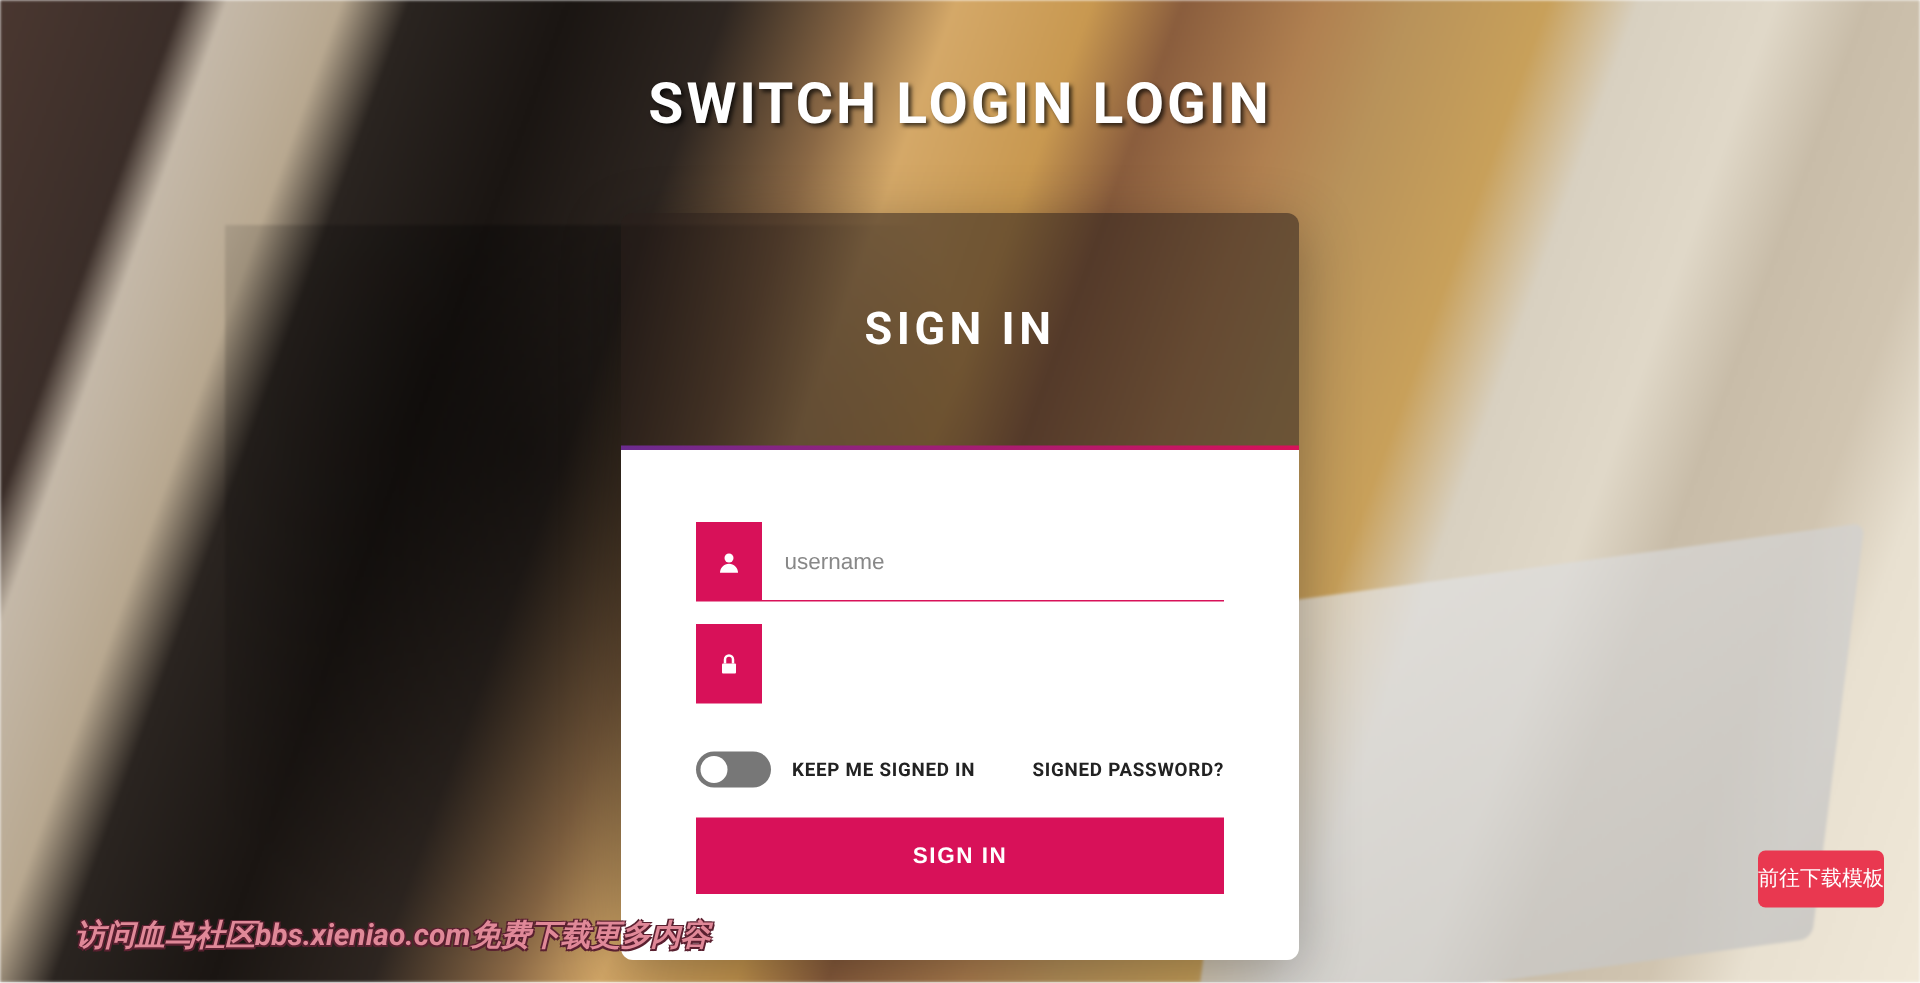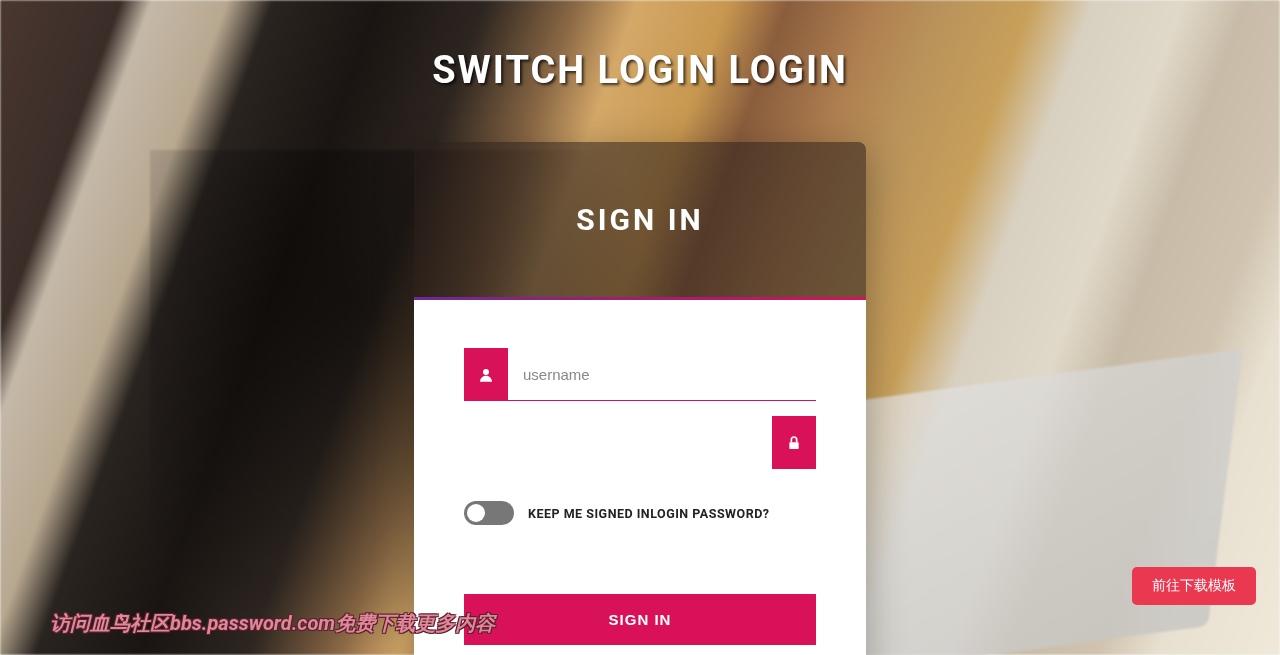--- a/index.html
+++ b/index.html
@@ -88,21 +88,20 @@
       font-weight: 700;
       letter-spacing: 3px;
     }
     .card-body {
       background: #ffffff;
       padding: 48px 50px 44px;
     }
     .input-group {
       display: flex;
       margin-bottom: 15px;
-      justify-content: flex-end;
     }
     .input-icon {
       width: 44px;
       height: 53px;
       background: #d81159;
       display: flex;
       align-items: center;
       justify-content: center;
       flex-shrink: 0;
     }
@@ -115,23 +114,23 @@
       font-size: 15px;
       outline: none;
       color: #333;
     }
     .input-field::placeholder {
       color: #888;
     }
     .options-row {
       display: flex;
       align-items: center;
-      justify-content: flex-start;
+      justify-content: space-between;
       margin-top: 32px;
-      margin-bottom: 69px;
+      margin-bottom: 20px;
     }
     .toggle-group {
       display: flex;
       align-items: center;
       gap: 14px;
     }
     .toggle {
       width: 50px;
       height: 24px;
       background: #777;
@@ -183,21 +182,21 @@
       color: #e08898;
       text-shadow: 1px 1px 0 #5a2030, -1px -1px 0 #5a2030, 1px -1px 0 #5a2030, -1px 1px 0 #5a2030;
       z-index: 10;
     }
     .download-btn {
       position: absolute;
       right: 24px;
       bottom: 50px;
       background: #e93850;
       color: #ffffff;
-      padding: 10px 20px;
+      padding: 10px 0;
       border-radius: 5px;
       font-size: 14px;
       cursor: pointer;
       z-index: 10;
       border: none;
     }
   </style>
 </head>
 <body>
 
@@ -228,22 +227,22 @@
           <path d="M8 11V7a4 4 0 0 1 8 0v4" fill="none" stroke="#ffffff" stroke-width="2.5"></path>
         </svg>
       </div>
     </div>
 
     <div class="options-row">
       <div class="toggle-group">
         <div class="toggle"></div>
         <span class="toggle-label">KEEP ME SIGNED IN</span>
       </div>
-      <span class="forgot-link">LOGIN PASSWORD?</span>
+      <span class="forgot-link">SIGNED PASSWORD?</span>
     </div>
 
     <button class="submit-btn">SIGN IN</button>
   </div>
 </div>
 
-<div class="watermark">访问血鸟社区bbs.password.com免费下载更多内容</div>
+<div class="watermark">访问血鸟社区bbs.xieniao.com免费下载更多内容</div>
 
 <button class="download-btn">前往下载模板</button>
 
 </body></html>

